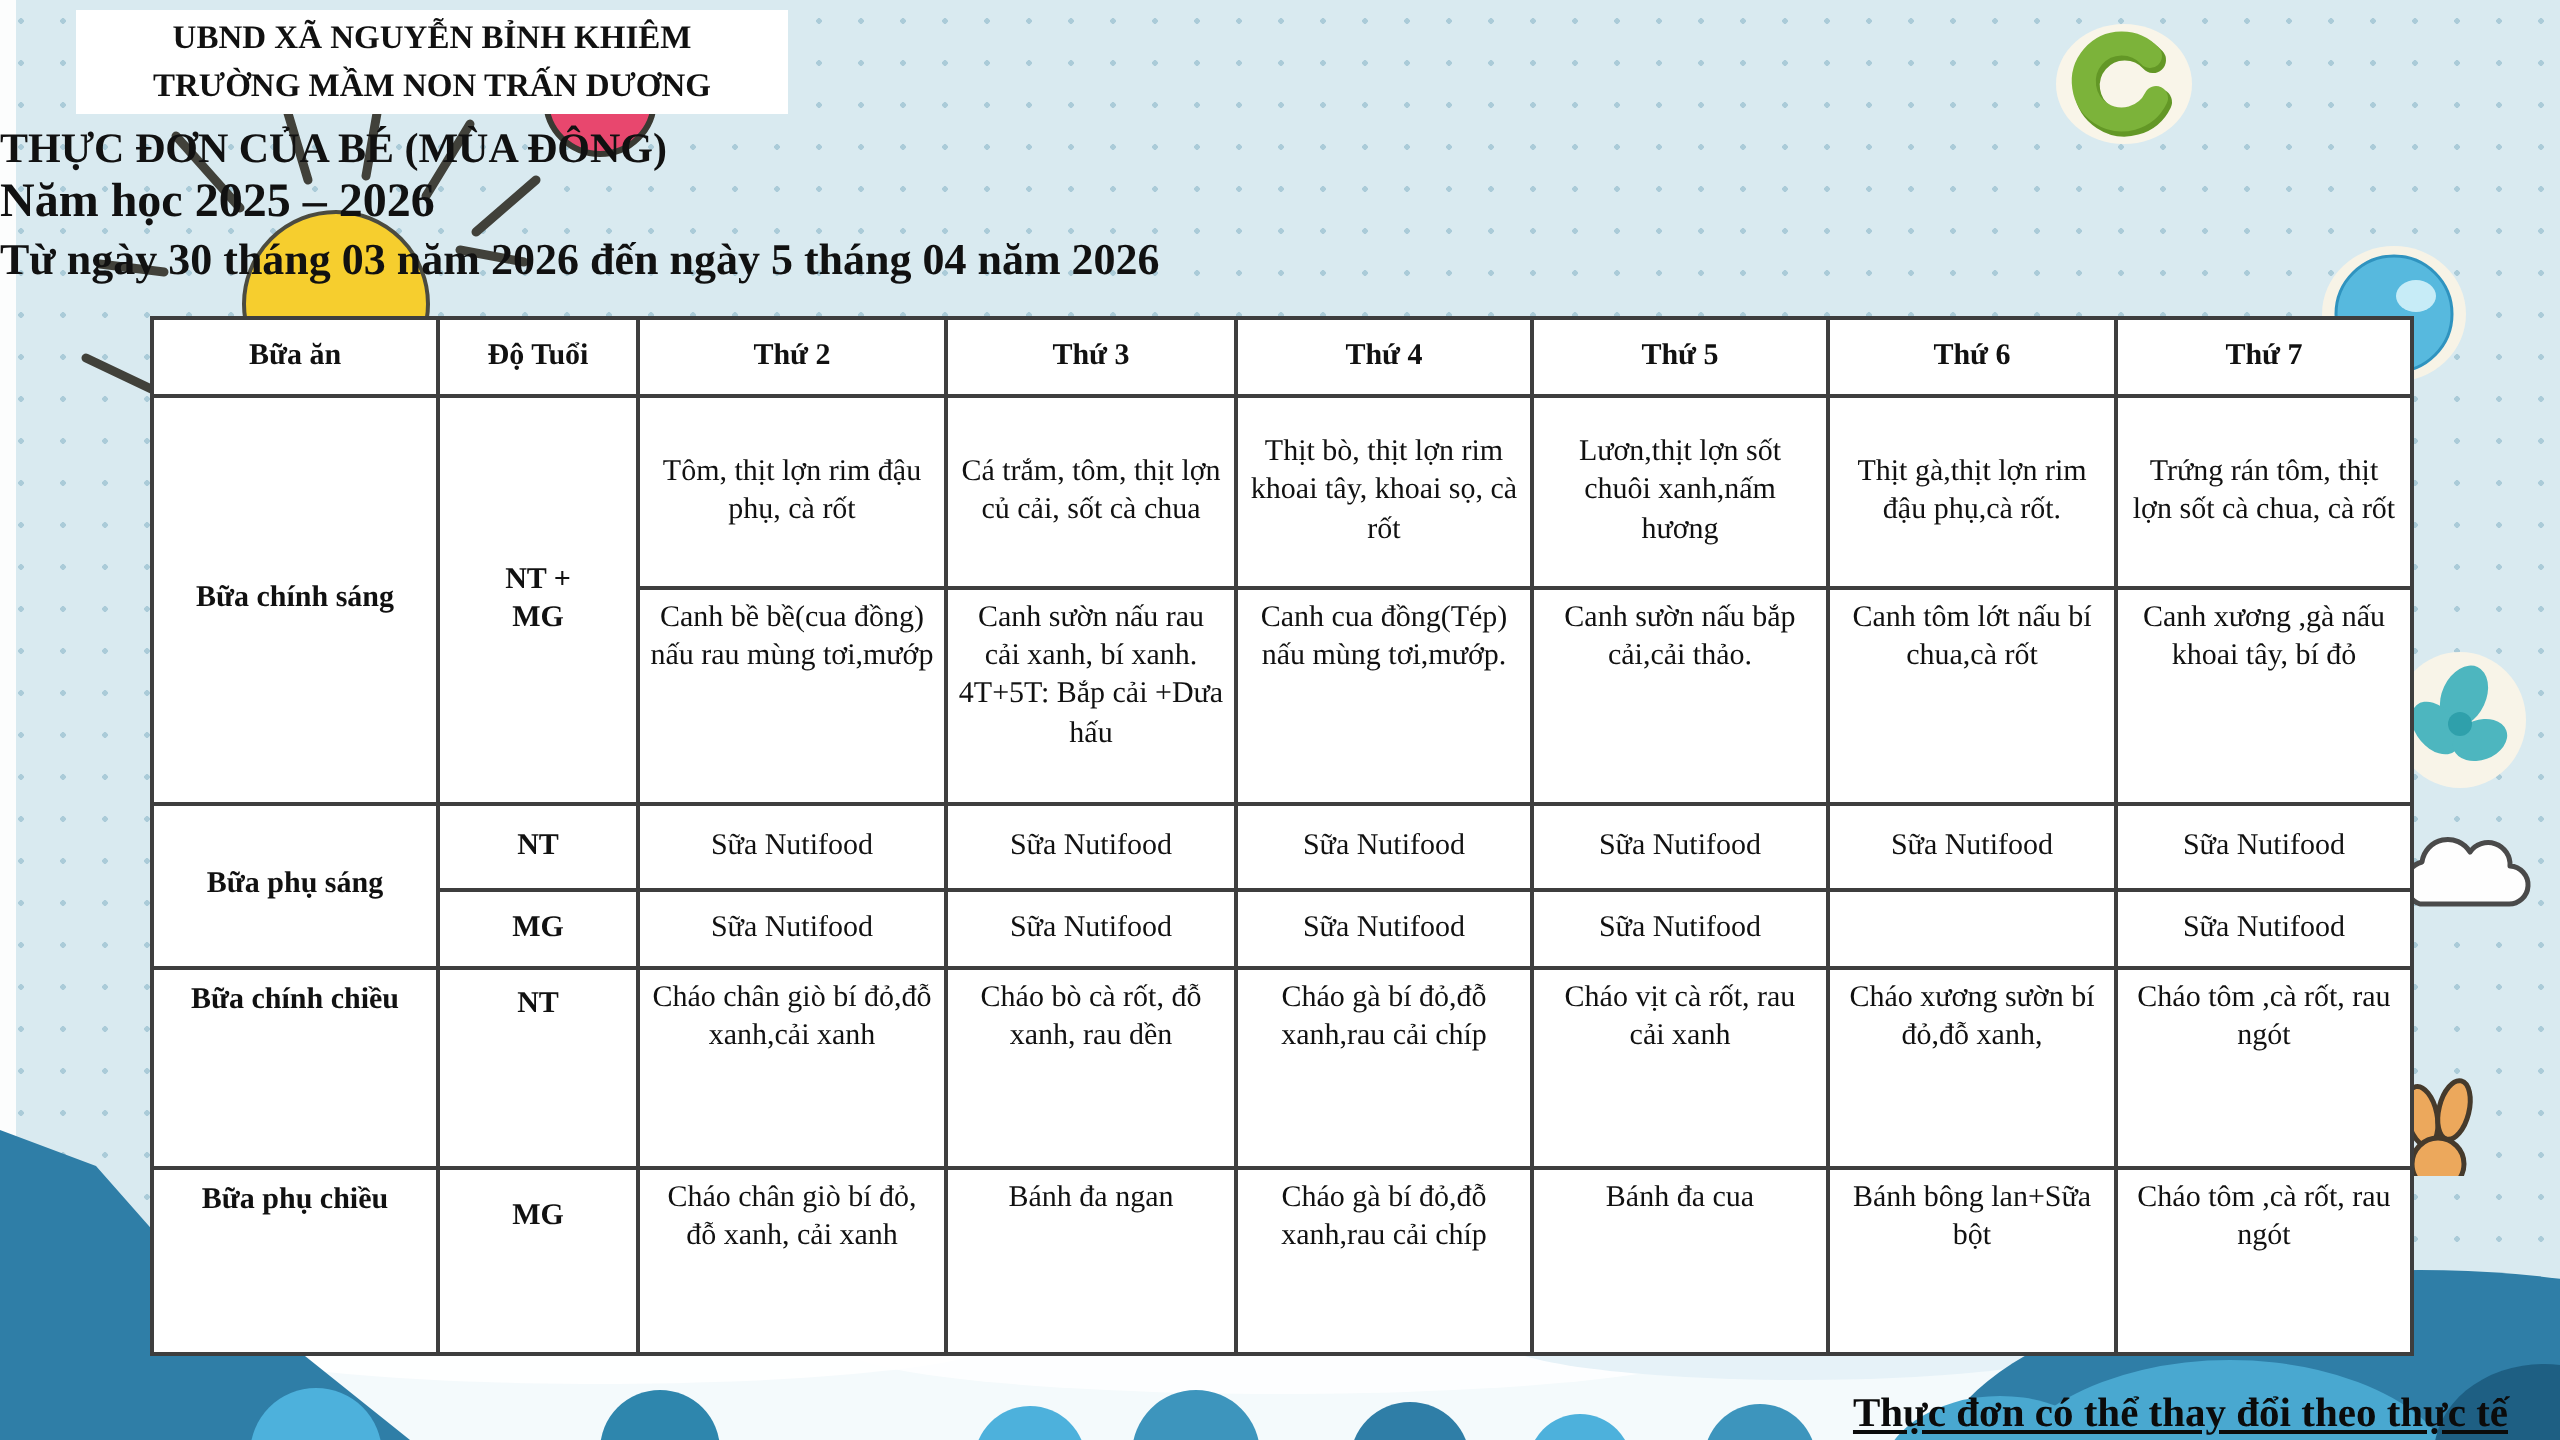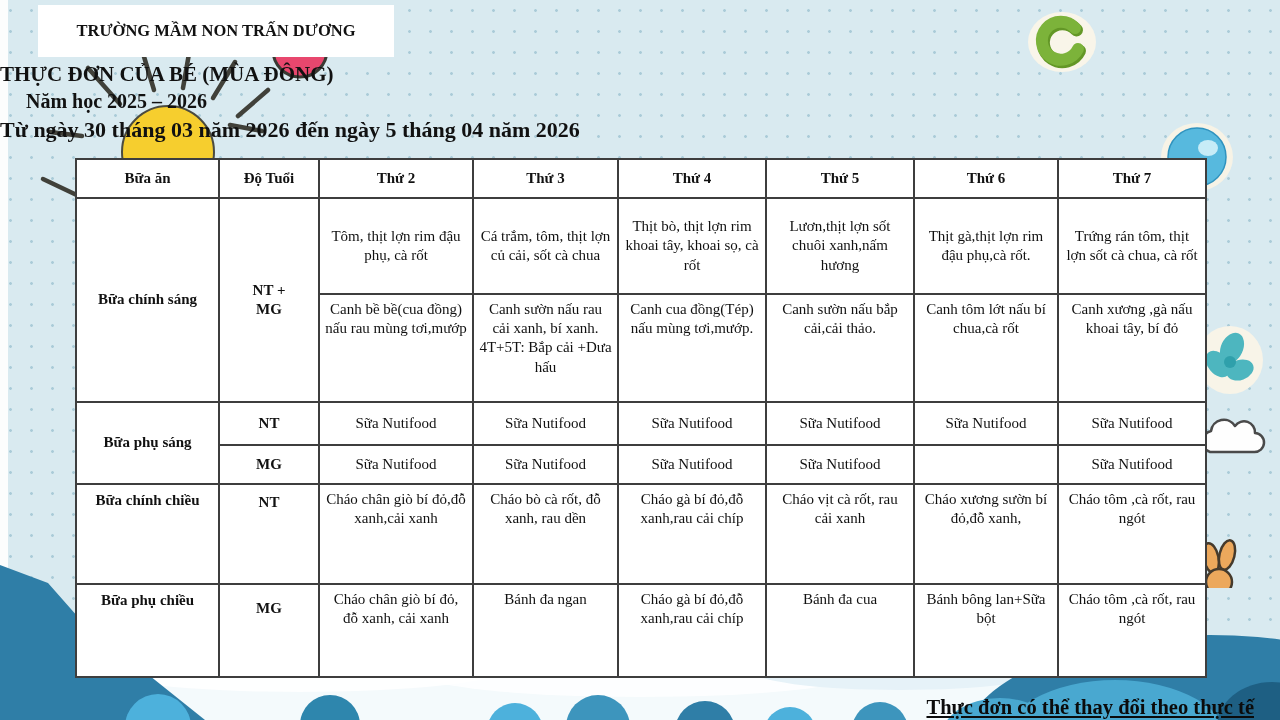--- a/index.html
+++ b/index.html
@@ -12,21 +12,21 @@
   }
   .left-strip{position:absolute;left:0;top:0;width:8px;height:580px;background:#fcfdfd;z-index:1;}
   .decor{position:absolute;z-index:1;}
   .school-box{
     position:absolute;left:38px;top:5px;width:356px;height:52px;background:#ffffff;
     display:flex;flex-direction:column;justify-content:center;text-align:center;
     font-weight:bold;font-size:16.5px;line-height:1.45;z-index:3;
   }
   .title-wrap{position:absolute;left:0;top:60px;width:1280px;text-align:left;font-weight:bold;z-index:3;}
   .t1{font-size:21px;line-height:28px;}
-  .t2{font-size:20px;line-height:27px;margin-left:26px;}
+  .t2{font-size:24px;line-height:27px;}
   .t3{font-size:22px;line-height:29px;}
 
   table.menu{
     position:absolute;left:75px;top:158px;width:1130px;z-index:2;
     border-collapse:collapse;table-layout:fixed;background:#ffffff;
   }
   table.menu th, table.menu td{
     border:2px solid #3e3e3e;text-align:center;vertical-align:middle;
     padding:1px 5px;font-size:15px;line-height:1.28;white-space:pre-line;overflow:hidden;
   }
@@ -114,20 +114,21 @@
     <circle cx="705" cy="176" r="30" fill="#2f7ea7"></circle>
     <circle cx="790" cy="178" r="26" fill="#4db1dc"></circle>
     <circle cx="880" cy="175" r="28" fill="#3d95bd"></circle>
     <ellipse cx="1210" cy="185" rx="245" ry="105" fill="#2f7ea7"></ellipse>
     <ellipse cx="1115" cy="190" rx="115" ry="65" fill="#49a8d0"></ellipse>
     <ellipse cx="1000" cy="185" rx="60" ry="42" fill="#49a8d0"></ellipse>
     <ellipse cx="1272" cy="172" rx="55" ry="45" fill="#1e5f83"></ellipse>
   </svg>
 
   <div class="school-box">
+    <div>UBND XÃ NGUYỄN BỈNH KHIÊM</div>
     <div>TRƯỜNG MẦM NON TRẤN DƯƠNG</div>
   </div>
 
   <div class="title-wrap">
     <div class="t1">THỰC ĐƠN CỦA BÉ (MÙA ĐÔNG)</div>
     <div class="t2">Năm học 2025 – 2026</div>
     <div class="t3">Từ ngày 30 tháng 03 năm 2026 đến ngày 5 tháng 04 năm 2026</div>
   </div>
 
   <table class="menu">

